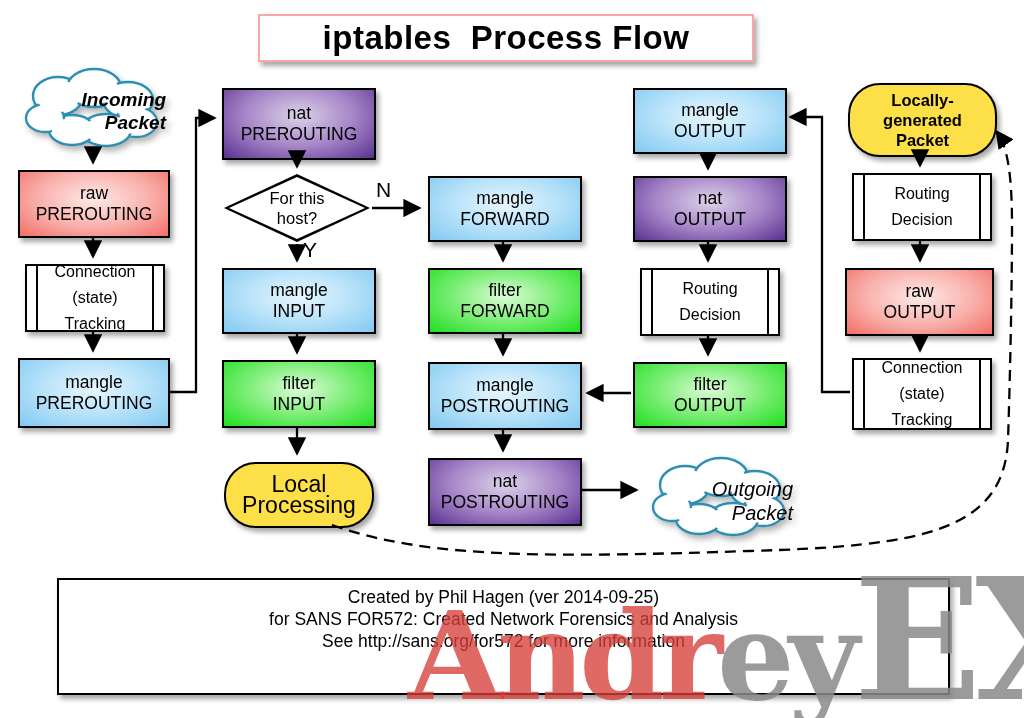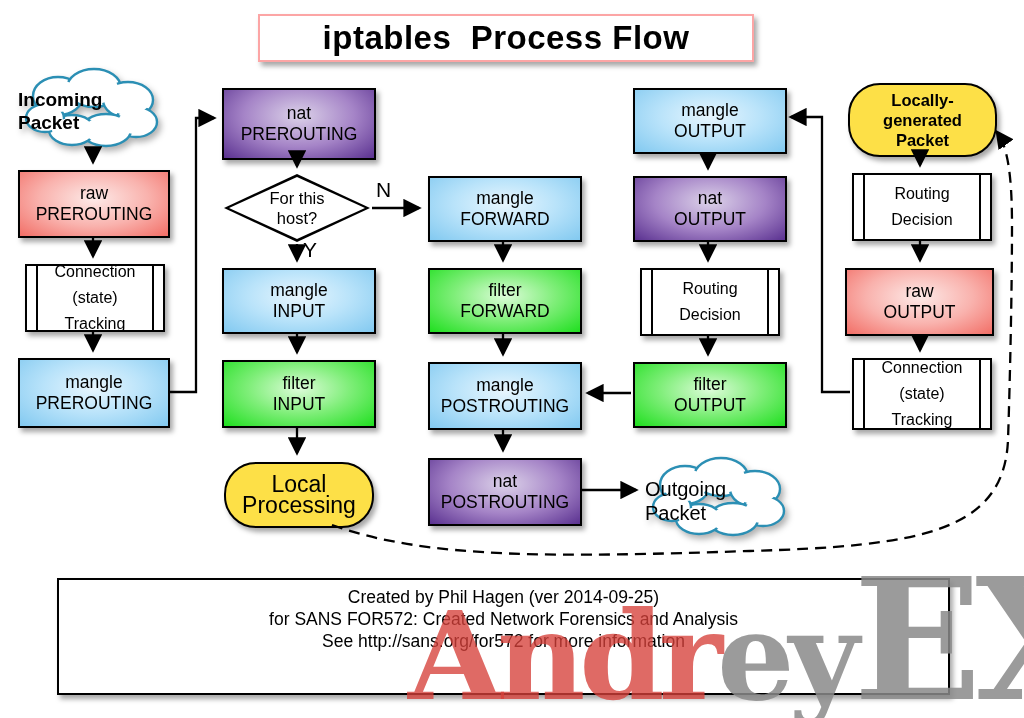--- a/index.html
+++ b/index.html
@@ -30,21 +30,21 @@
   
   .diamond-outer{left:224px;top:174px;width:146px;height:68px;
     clip-path:polygon(50% 0,100% 50%,50% 100%,0 50%);background:#000;
     filter:drop-shadow(3px 4px 3px rgba(0,0,0,.35));}
   .diamond-inner{position:absolute;left:5px;top:3px;right:5px;bottom:3px;
     clip-path:polygon(50% 0,100% 50%,50% 100%,0 50%);background:#fff;
     display:flex;align-items:center;justify-content:center;text-align:center;}
   .diamond-inner .label{font-size:16.5px;line-height:20px;}
   
   .cloud{filter:drop-shadow(3px 4px 3px rgba(0,0,0,.3));}
-  .cloud-text{position:absolute;width:100%;text-align:left;white-space:pre-line;}
+  .cloud-text{position:absolute;width:100%;text-align:right;white-space:pre-line;font-style:italic;}
   
   .branch{font-size:21px;}
   
   .footer-box{left:57px;top:578px;width:893px;height:117px;background:#fff;border:2px solid #000;
               box-shadow:3px 4px 5px rgba(0,0,0,.35);display:flex;flex-direction:column;
               align-items:center;justify-content:flex-start;padding-top:6px;box-sizing:border-box;}
   .footer-box .fl{font-size:17.5px;line-height:22px;text-align:center;}
   .footer-box .fl.gap{margin-top:22px;}
   
   .watermark{left:408px;top:556px;z-index:6;font-family:"DejaVu Serif", serif;

